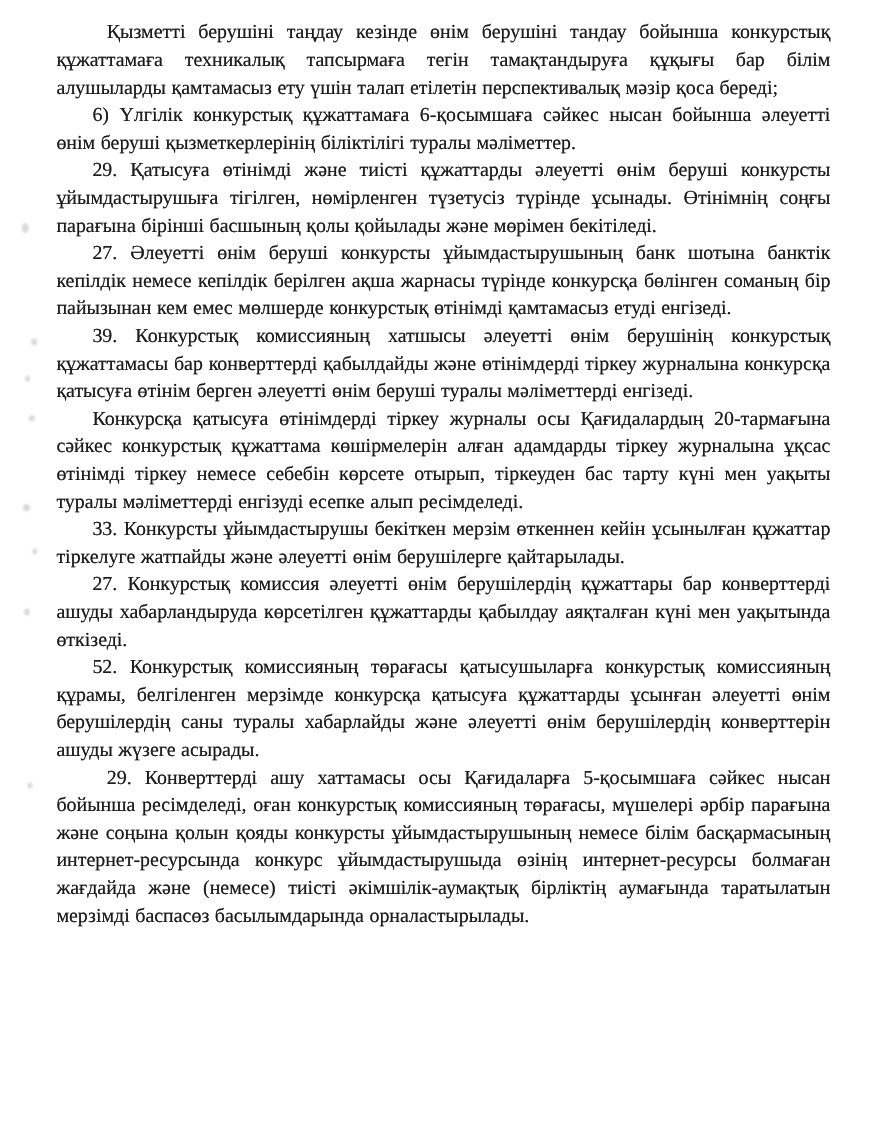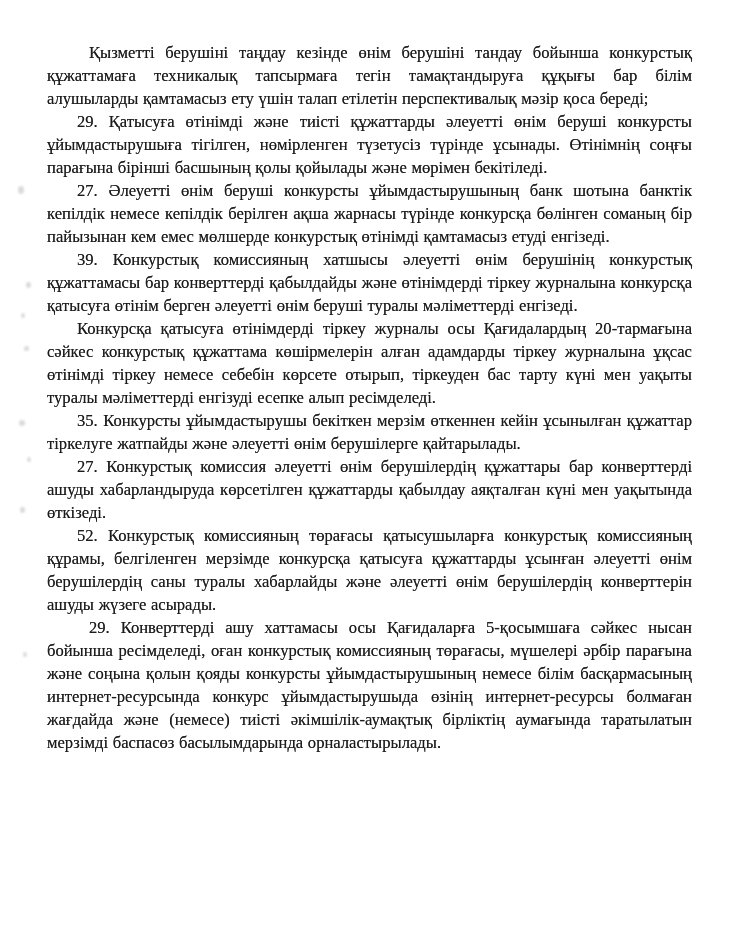--- a/index.html
+++ b/index.html
@@ -5,21 +5,21 @@
   html, body { margin: 0; padding: 0; }
   body {
     width: 735px;
     height: 950px;
     background: #ffffff;
     position: relative;
     overflow: hidden;
   }
   .page {
     position: absolute;
-    top: 41px;
+    top: 15px;
     left: 47px;
     width: 645px;
     color: #1c1c1c;
     font-family: "Liberation Serif", "DejaVu Serif", serif;
     font-size: 16.6px;
     line-height: 23px;
     text-align: justify;
     text-shadow: 0 0 0.55px rgba(25,25,25,0.72);
     word-spacing: 0.5px;
   }
@@ -34,25 +34,26 @@
     border-radius: 50%;
     opacity: 0.32;
     filter: blur(1.1px);
   }
 </style>
 </head>
 <body>
 
 <div class="page">
   <p class="indent-lg">Қызметті берушіні таңдау кезінде өнім берушіні тандау бойынша конкурстық құжаттамаға техникалық тапсырмаға тегін тамақтандыруға құқығы бар білім алушыларды қамтамасыз ету үшін талап етілетін перспективалық мәзір қоса береді;</p>
+  <p>6) Үлгілік конкурстық құжаттамаға 6-қосымшаға сәйкес нысан бойынша әлеуетті өнім беруші қызметкерлерінің біліктілігі туралы мәліметтер.</p>
   <p>29. Қатысуға өтінімді және тиісті құжаттарды әлеуетті өнім беруші конкурсты ұйымдастырушыға тігілген, нөмірленген түзетусіз түрінде ұсынады. Өтінімнің соңғы парағына бірінші басшының қолы қойылады және мөрімен бекітіледі.</p>
   <p>27. Әлеуетті өнім беруші конкурсты ұйымдастырушының банк шотына банктік кепілдік немесе кепілдік берілген ақша жарнасы түрінде конкурсқа бөлінген соманың бір пайызынан кем емес мөлшерде конкурстық өтінімді қамтамасыз етуді енгізеді.</p>
   <p>39. Конкурстық комиссияның хатшысы әлеуетті өнім берушінің конкурстық құжаттамасы бар конверттерді қабылдайды және өтінімдерді тіркеу журналына конкурсқа қатысуға өтінім берген әлеуетті өнім беруші туралы мәліметтерді енгізеді.</p>
   <p>Конкурсқа қатысуға өтінімдерді тіркеу журналы осы Қағидалардың 20-тармағына сәйкес конкурстық құжаттама көшірмелерін алған адамдарды тіркеу журналына ұқсас өтінімді тіркеу немесе себебін көрсете отырып, тіркеуден бас тарту күні мен уақыты туралы мәліметтерді енгізуді есепке алып ресімделеді.</p>
-  <p>35. Конкурсты ұйымдастырушы бекіткен мерзім өткеннен кейін ұсынылған құжаттар тіркелуге жатпайды және әлеуетті өнім берушілерге қайтарылады.</p>
+  <p>33. Конкурсты ұйымдастырушы бекіткен мерзім өткеннен кейін ұсынылған құжаттар тіркелуге жатпайды және әлеуетті өнім берушілерге қайтарылады.</p>
   <p>27. Конкурстық комиссия әлеуетті өнім берушілердің құжаттары бар конверттерді ашуды хабарландыруда көрсетілген құжаттарды қабылдау аяқталған күні мен уақытында өткізеді.</p>
   <p>52. Конкурстық комиссияның төрағасы қатысушыларға конкурстық комиссияның құрамы, белгіленген мерзімде конкурсқа қатысуға құжаттарды ұсынған әлеуетті өнім берушілердің саны туралы хабарлайды және әлеуетті өнім берушілердің конверттерін ашуды жүзеге асырады.</p>
   <p class="indent-lg">29. Конверттерді ашу хаттамасы осы Қағидаларға 5-қосымшаға сәйкес нысан бойынша ресімделеді, оған конкурстық комиссияның төрағасы, мүшелері әрбір парағына және соңына қолын қояды конкурсты ұйымдастырушының немесе білім басқармасының интернет-ресурсында конкурс ұйымдастырушыда өзінің интернет-ресурсы болмаған жағдайда және (немесе) тиісті әкімшілік-аумақтық бірліктің аумағында таратылатын мерзімді баспасөз басылымдарында орналастырылады.</p>
 </div>
 
 <div class="artifact" style="left:18px; top:186px; width:6px; height:8px;"></div>
 <div class="artifact" style="left:26px; top:282px; width:5px; height:6px;"></div>
 <div class="artifact" style="left:21px; top:313px; width:4px; height:5px;"></div>
 <div class="artifact" style="left:24px; top:346px; width:5px; height:5px;"></div>
 <div class="artifact" style="left:19px; top:420px; width:6px; height:6px;"></div>

